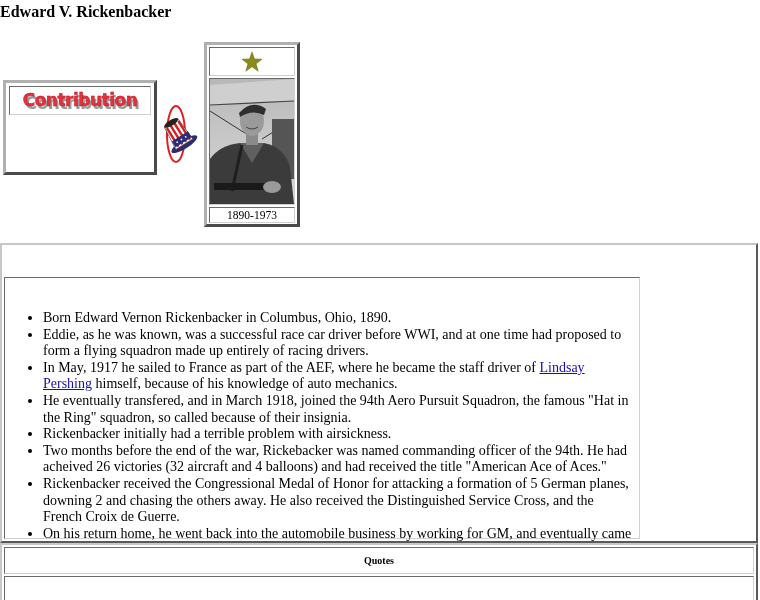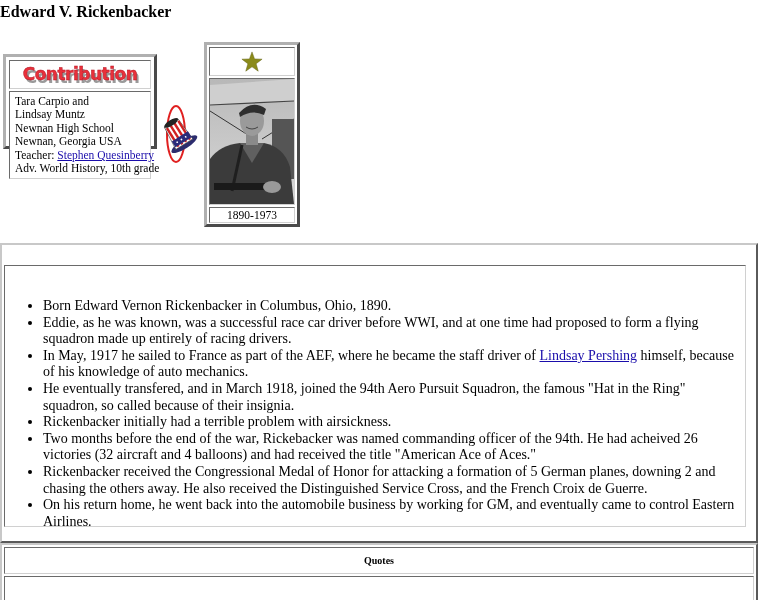--- a/index.html
+++ b/index.html
@@ -7,21 +7,21 @@
          font-family:"Liberation Serif","DejaVu Serif",serif; color:#000; font-size:13px; }
   .title { position:absolute; left:0; top:0; margin:0; font-size:16px; font-weight:bold; line-height:24px; letter-spacing:0; }
 
   
   .bt { position:absolute; box-sizing:border-box;
         border:2px solid; border-color:#c8c8c8 #5a5a5a #5a5a5a #c8c8c8; background:#fff; }
   .bcell { position:absolute; box-sizing:border-box;
            border:1px solid; border-color:#6a6a6a #d0d0d0 #d0d0d0 #6a6a6a; background:#fff; }
 
   
-  #contrib { left:3px; top:54px; width:154px; height:95px; border-width:3px; border-color:#b0b0b0 #4a4a4a #4a4a4a #b0b0b0; }
+  #contrib { left:3px; top:80px; width:154px; height:95px; border-width:3px; border-color:#b0b0b0 #4a4a4a #4a4a4a #b0b0b0; }
   #contrib .h { left:3px; top:3px; width:142px; height:29px; text-align:center; }
   .contrib-head { display:inline-block; margin-top:3px; font-family:"DejaVu Sans","Liberation Sans",sans-serif;
                   font-weight:bold; font-size:17px; letter-spacing:-0.5px; color:#e8303a;
                   text-shadow:2px 3px 0 #9a9a9a; -webkit-text-stroke:0.4px #b01020; }
   #contrib .b { left:3px; top:34px; width:142px; height:88px; padding:3px 0 0 5px; font-size:11.5px; line-height:13.4px; }
   #contrib .b div { white-space:nowrap; }
   a { color:#1a0dab; text-decoration:underline; }
 
   
   #hat { position:absolute; left:158px; top:101px; width:40px; height:66px; }
@@ -29,44 +29,36 @@
   
   #portrait { left:204px; top:42px; width:96px; height:185px; border-width:3px; border-color:#b0b0b0 #4a4a4a #4a4a4a #b0b0b0;padding-left:35px; }
   #portrait .star-cell { left:2px; top:2px; width:86px; height:29px; text-align:center; }
   #portrait .photo-cell { left:2px; top:33px; width:86px; height:127px; overflow:hidden; padding:0; }
   #portrait .cap-cell { left:2px; top:162px; width:86px; height:16px; text-align:center; font-size:11.5px; line-height:15px; }
 
   
   .sect { left:0; width:758px; }
   #gen { top:243px; height:300px; }
   #gen .hd { left:2px; top:2px; width:750px; height:28px; text-align:center; font-weight:bold; font-size:14px; line-height:27px; }
-  #gen .bd { left:2px; top:20px; width:742px; height:262px; }
+  #gen .bd { left:2px; top:32px; width:636px; height:262px; }
   #quotes { top:543px; height:70px; }
   #quotes .hd { left:2px; top:2px; width:750px; height:27px; text-align:center; font-weight:bold; font-size:10px; line-height:26px; }
   #quotes .bd { left:2px; top:31px; width:750px; height:60px; }
 
   ul.facts { margin:0; padding:0 0 0 38px; position:absolute; top:32px; left:0; right:4px; font-size:14px; line-height:16.6px; }
   ul.facts li { margin:0; padding:0; }
 </style>
 </head>
 <body>
 
 <h1 class="title">Edward V. Rickenbacker</h1>
 
 <div class="bt" id="contrib">
   <div class="bcell h">
     <span class="contrib-head">Contribution</span>
-  </div>
-  <div class="bcell b">
-    <div>Tara Carpio and</div>
-    <div>Lindsay Muntz</div>
-    <div>Newnan High School</div>
-    <div>Newnan, Georgia USA</div>
-    <div><span>Teacher: </span><a href="#">Stephen Quesinberry</a></div>
-    <div>Adv. World History, 10th grade</div>
   </div>
 </div>
 
 <div id="hat">
   <svg width="40" height="66" viewBox="0 0 40 66">
     <ellipse cx="18" cy="33" rx="9" ry="28" fill="none" stroke="#e02020" stroke-width="2"></ellipse>
     <g transform="rotate(-32 20 33)">
 
       <ellipse cx="20" cy="45" rx="15" ry="4.5" fill="#2c2c6e"></ellipse>
 

